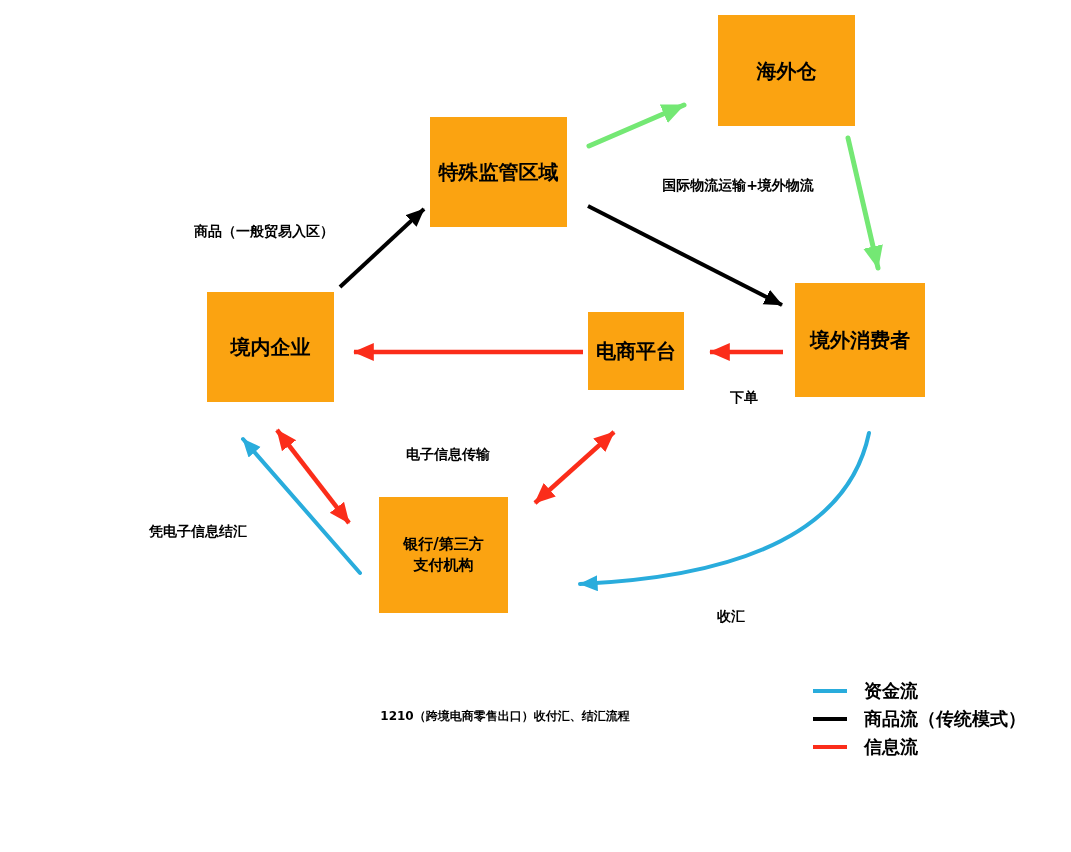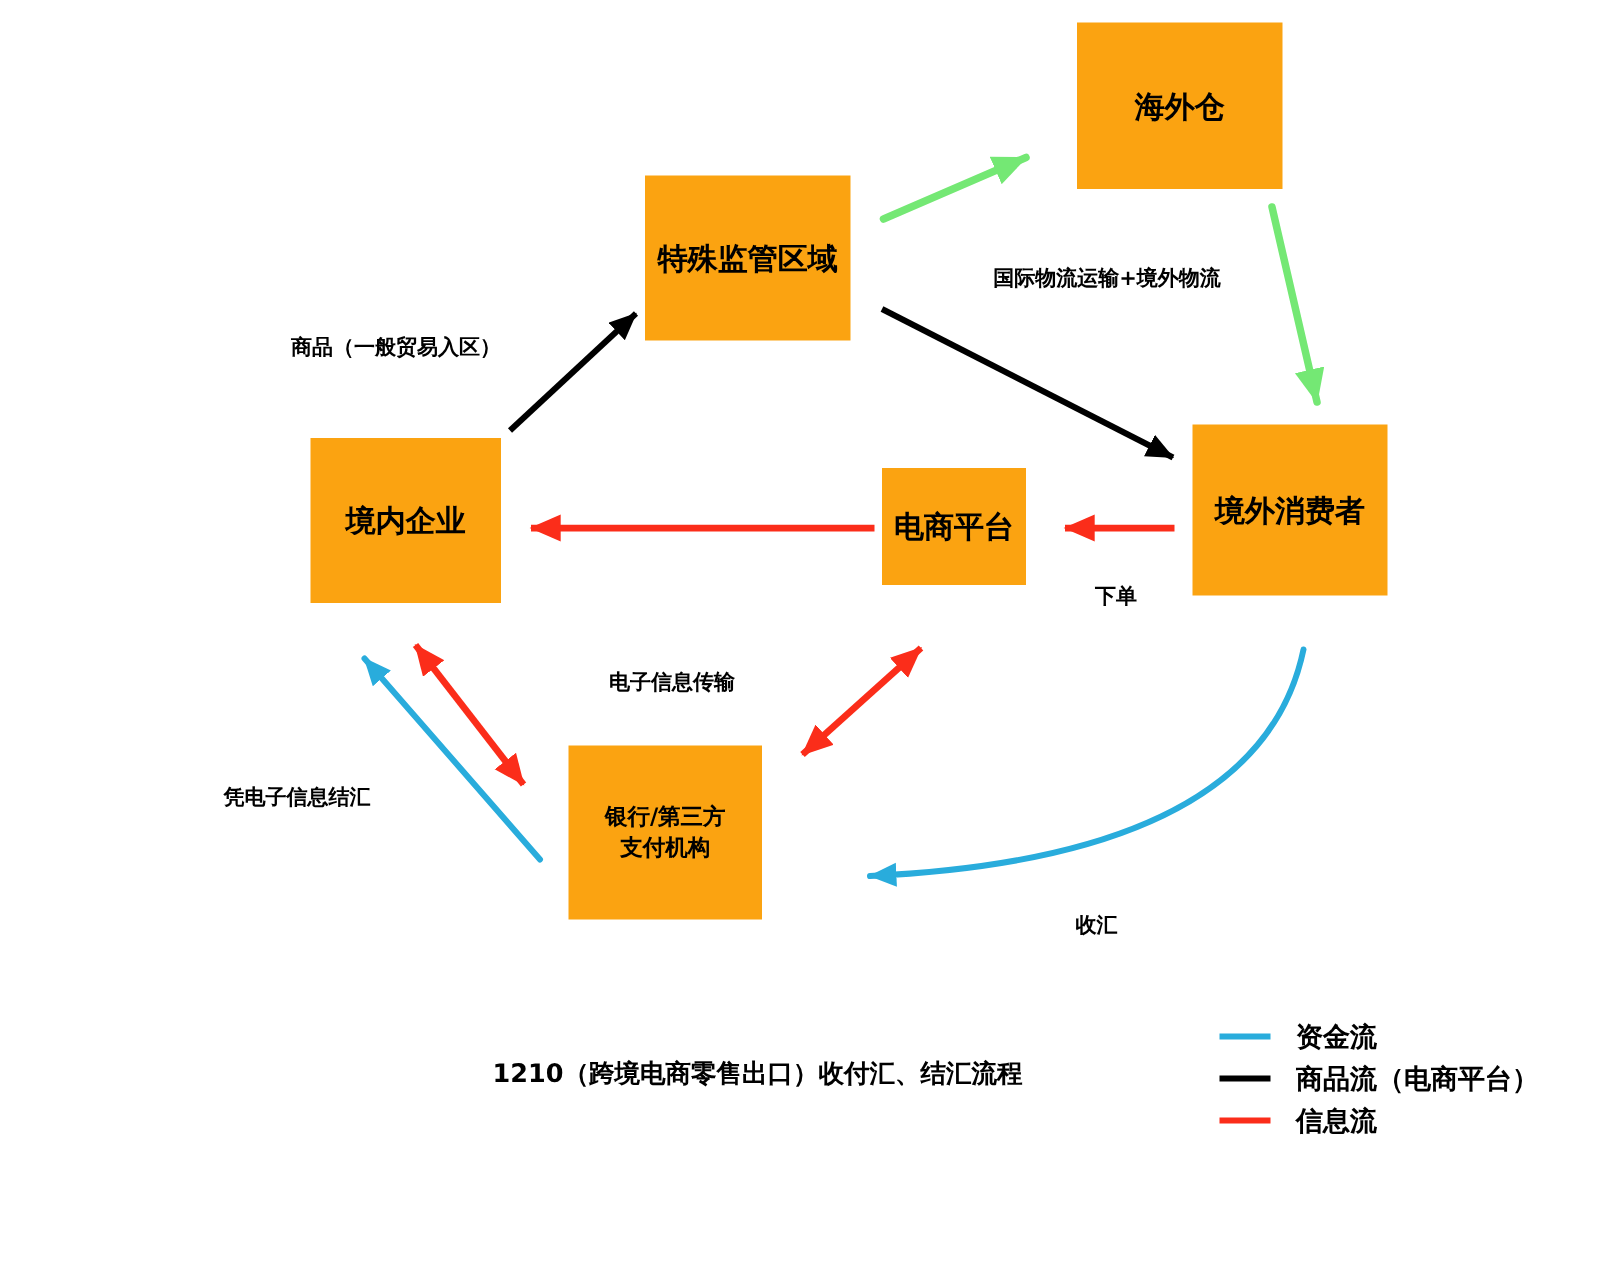--- a/index.html
+++ b/index.html
@@ -51,21 +51,21 @@
   .l-intl-logistics{left:738px;top:186px;}
   .l-place-order{left:744px;top:398px;}
   .l-einfo-transfer{left:448px;top:455px;}
   .l-settlement{left:198px;top:532px;}
   .l-receive-payment{left:731px;top:617px;}
   .diagram-title{
     position:absolute;
     left:505px;top:716px;
     transform:translate(-50%,-50%);
     font-weight:bold;
-    font-size:17px;
+    font-size:12px;
     color:#000;
     white-space:nowrap;
   }
   .legend{
     position:absolute;
     left:813px;top:679px;
     display:flex;flex-direction:column;
     gap:4px;
   }
   .legend-row{display:flex;align-items:center;height:24px;}
@@ -138,21 +138,21 @@
 
   <div class="diagram-title">1210（跨境电商零售出口）收付汇、结汇流程</div>
 
   <div class="legend">
     <div class="legend-row">
       <span class="legend-swatch sw-blue"></span>
       <span class="legend-label">资金流</span>
     </div>
     <div class="legend-row">
       <span class="legend-swatch sw-black"></span>
-      <span class="legend-label">商品流（电商平台）</span>
+      <span class="legend-label">商品流（传统模式）</span>
     </div>
     <div class="legend-row">
       <span class="legend-swatch sw-red"></span>
       <span class="legend-label">信息流</span>
     </div>
   </div>
 
 </div>
 
 </body></html>

